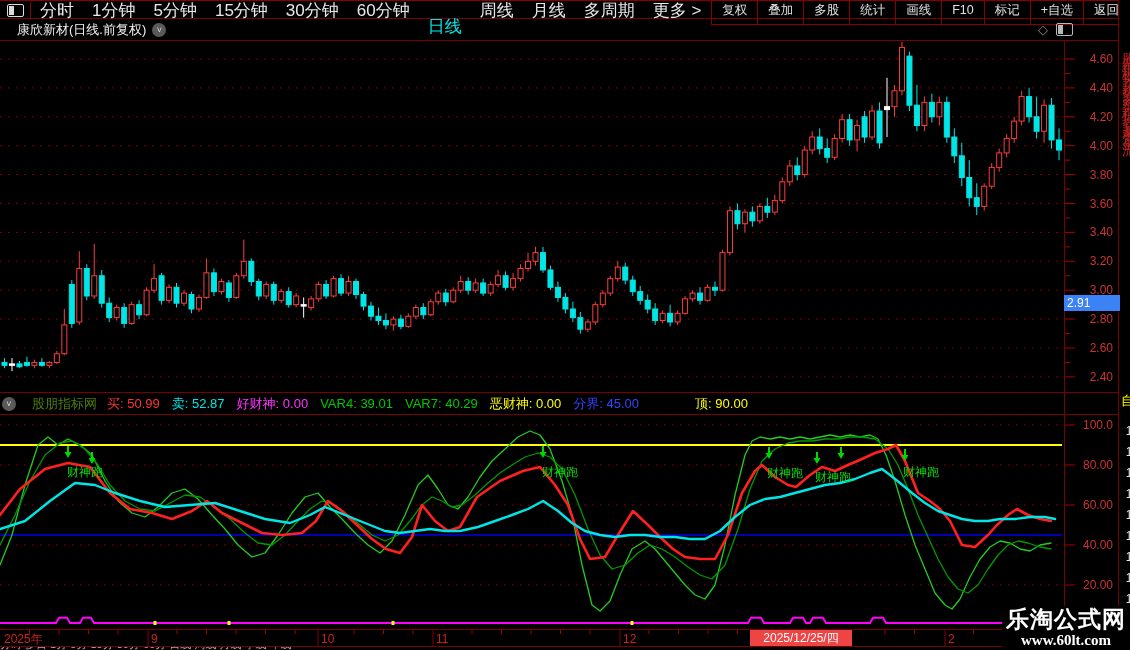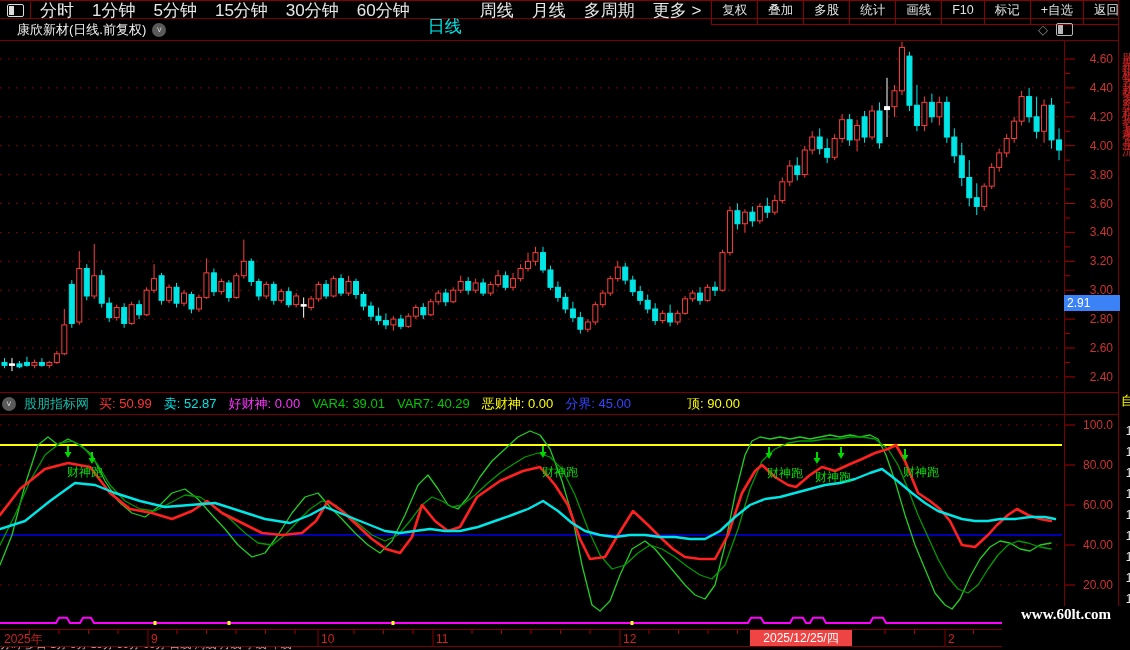--- a/index.html
+++ b/index.html
@@ -22,21 +22,21 @@
   .title{font-size:13px;color:#f0f0f0;margin-left:6px;white-space:nowrap;}
   .cc-icon{width:14px;height:14px;border-radius:50%;background:#5a5a5a;color:#ddd;font-size:9px;line-height:14px;text-align:center;display:inline-block;margin-left:6px;flex:0 0 auto;}
   .tb-right{margin-left:auto;margin-right:56px;display:flex;align-items:center;gap:8px;}
   .diamond{color:#8a8a8a;font-size:13px;}
   .win-glyph.gray{border-color:#b8b8b8;}
   .win-glyph.gray::before{background:#b8b8b8;}
   
   #overlay{position:absolute;left:0;top:0;z-index:1;}
   
   .ind-header{position:absolute;top:393px;left:0;width:1064px;height:21px;display:flex;align-items:center;z-index:3;font-size:13px;white-space:nowrap;overflow:hidden;}
-  .ind-header .src{color:#14b8a6;margin-left:8px;margin-right:10px;}
+  .ind-header .src{color:#4d7c0f;margin-left:16px;margin-right:10px;}
   .ifield{margin-right:12px;}
   
   .price-cursor{position:absolute;left:1064px;top:295px;width:53px;height:16px;background:#3b82f6;color:#fff;font-size:12px;line-height:16px;padding-left:3px;z-index:4;}
   .date-cursor{position:absolute;left:750px;top:630px;width:102px;height:16px;background:#ef4444;color:#fff;font-size:12px;line-height:16px;text-align:center;z-index:4;}
   
   .rstrip{position:absolute;left:1118px;top:0;width:12px;height:650px;overflow:hidden;z-index:3;background:#000;border-left:1px solid #770000;box-sizing:border-box;}
   .rchars{position:absolute;top:42px;left:2px;writing-mode:vertical-rl;text-orientation:upright;color:#c22222;font-size:13px;letter-spacing:5px;width:16px;}
   .rtab{position:absolute;top:392px;left:2px;color:#ffff00;font-size:13px;}
   .rdigits{position:absolute;top:424px;left:3px;writing-mode:vertical-rl;text-orientation:upright;color:#e8e8e8;font-size:12px;letter-spacing:7px;}
   
@@ -831,14 +831,15 @@
   <div class="rchars">股票指标买卖趋势多空分析持仓参考资金流</div>
   <div class="rtab">自</div>
   <div class="rdigits">1111111111</div>
 </div>
 
 <div class="bstrip">
   <span>分时 多日 1分 5分 15分 30分 60分 日线 周线 月线 季线 年线</span>
 </div>
 
 <div class="watermark">
+  <div class="wm1">乐淘公式网</div>
   <div class="wm2">www.60lt.com</div>
 </div>
 
 </body></html>

